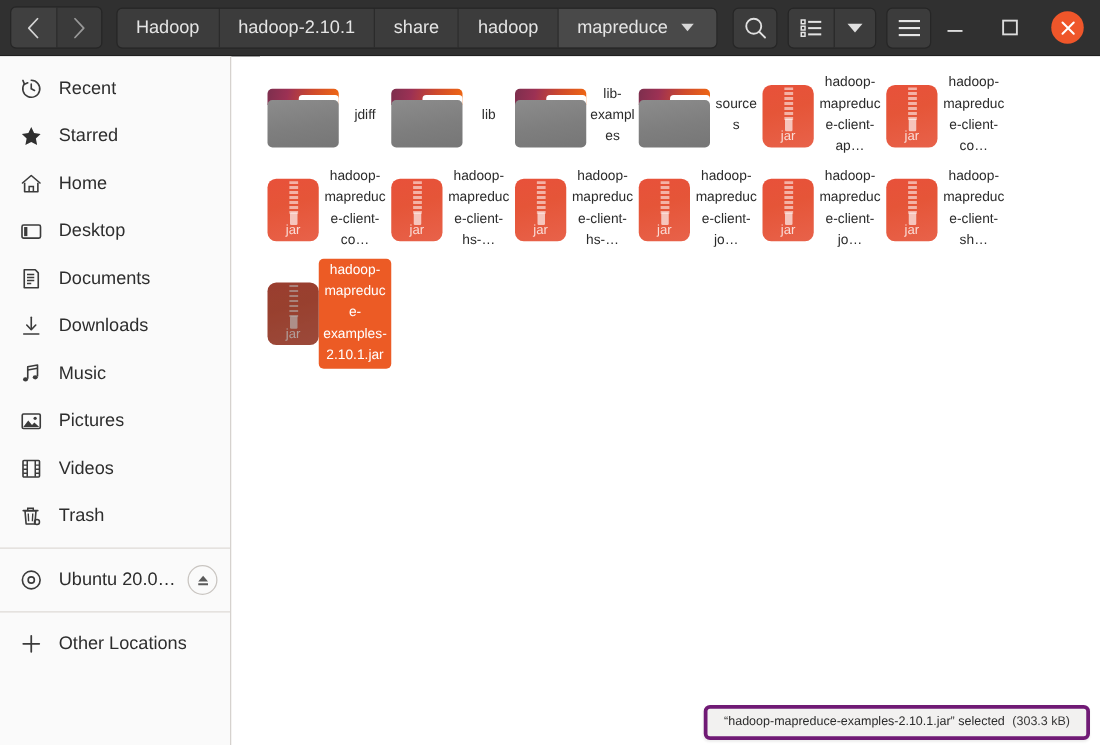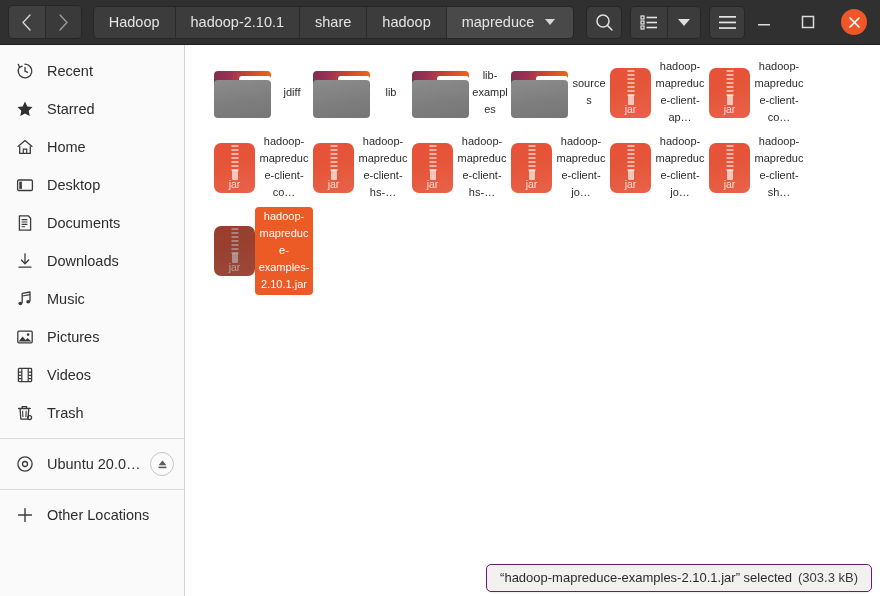--- a/index.html
+++ b/index.html
@@ -261,24 +261,24 @@
     font-size: 10.5px;
     color: rgba(255,255,255,.78);
     font-family: "Liberation Sans", sans-serif;
   }
 
   
   .statusbar {
     position: absolute;
     right: 8px; bottom: 4px;
     background: #f2f1f0;
-    border: 1px solid #701a75;
+    border: 3px solid #701a75;
     border-radius: 5px;
     padding: 5px 13px 6px 13px;
-    font-size: 13px;
+    font-size: 10px;
     color: #2b2b2b;
     white-space: nowrap;
     box-shadow: 0 1px 2px rgba(0,0,0,.07);
   }
   .statusbar .sz { color: #3a3a3a; margin-left: 6px; }
 </style>
 </head>
 <body>
 
 <div id="app">

